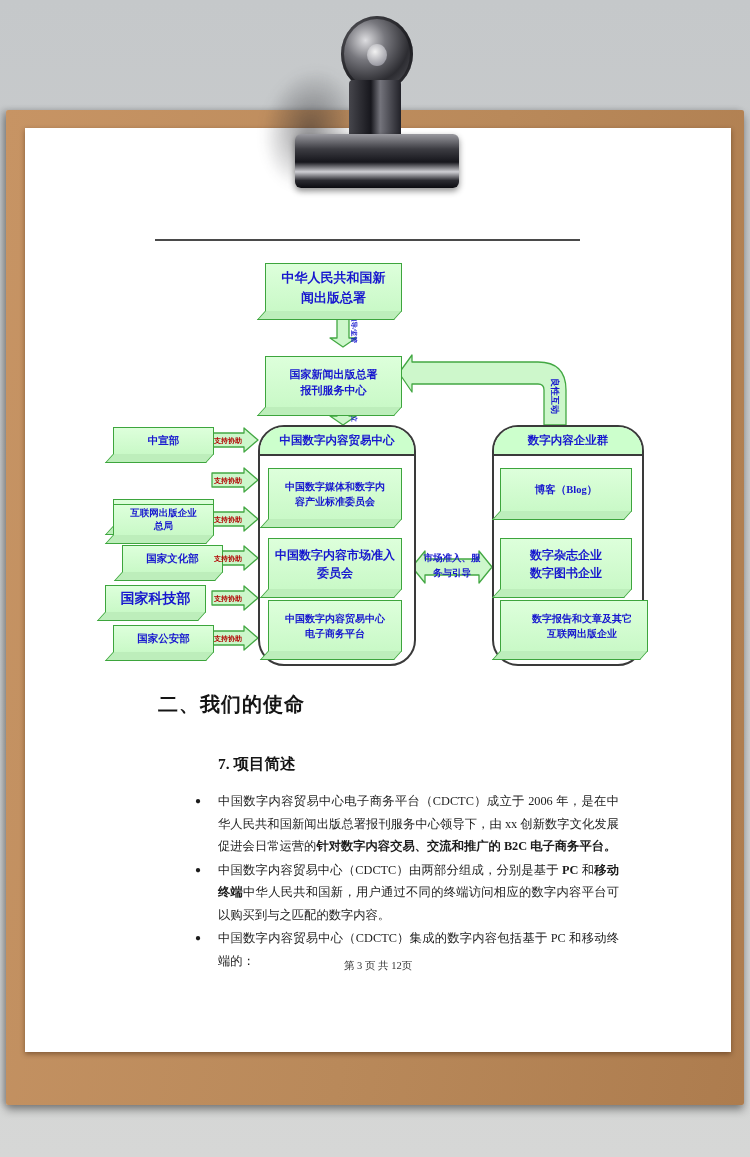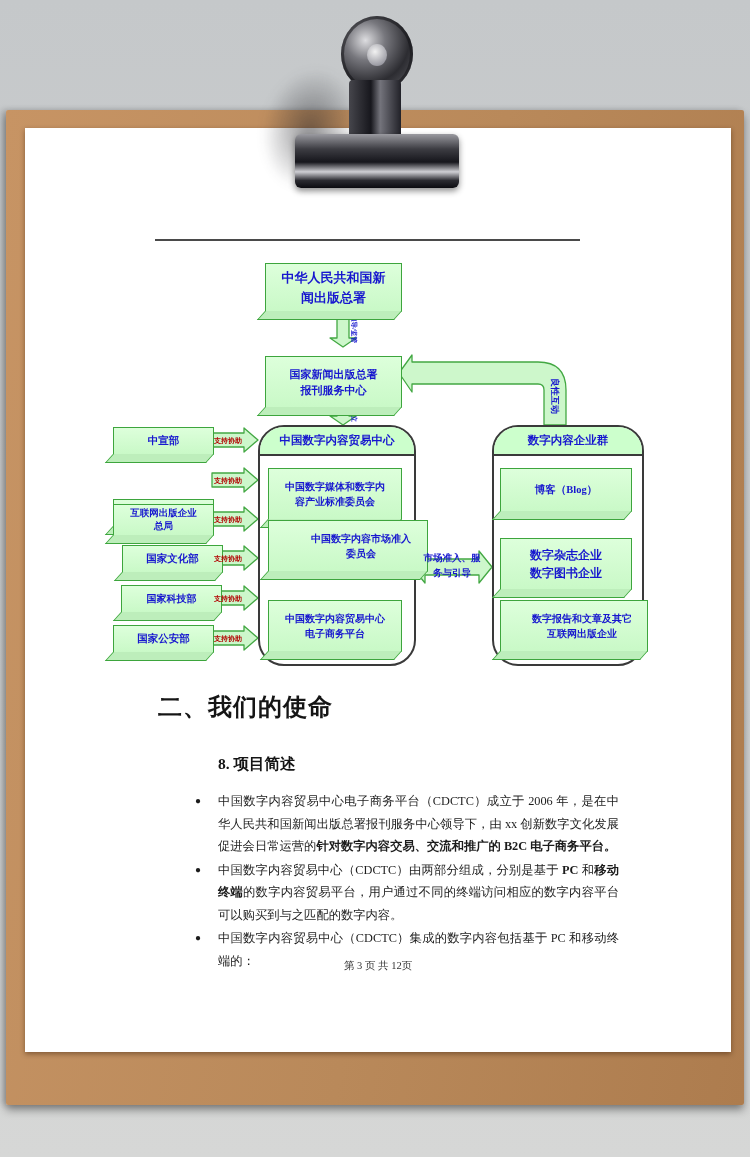--- a/index.html
+++ b/index.html
@@ -40,21 +40,21 @@
         transform:skewX(-42deg);transform-origin:left top;}
   .fc-container{position:absolute;background:#fff;border:2px solid #3a3a3a;border-radius:26px;z-index:1;}
   .fc-title{height:27px;background:#ccffcc;border-bottom:2px solid #3a3a3a;border-radius:24px 24px 0 0;
         display:flex;align-items:center;justify-content:center;color:#1717cf;font-weight:bold;font-size:11.5px;}
   .arrow-label-v{position:absolute;transform:rotate(90deg);transform-origin:center;
         color:#1717cf;font-weight:bold;text-align:center;}
   .support-label{position:absolute;color:#b30000;font-weight:bold;font-size:7px;text-align:center;z-index:3;}
   .market-label{position:absolute;color:#1717cf;font-weight:bold;font-size:9.5px;line-height:1.55;
         text-align:center;white-space:pre-line;z-index:3;}
   
-  .h-section{position:absolute;font-size:24px;font-weight:bold;color:#151515;letter-spacing:1px;}
+  .h-section{position:absolute;font-size:20px;font-weight:bold;color:#151515;letter-spacing:1px;}
   .h-sub{position:absolute;font-size:15.5px;font-weight:bold;color:#151515;}
   .bullets{position:absolute;left:170px;top:662px;width:424px;color:#1c1c1c;}
   .bullet{display:flex;margin-bottom:1px;}
   .bullet .marker{width:23px;font-size:10px;line-height:22.5px;flex:none;}
   .bullet .btext{flex:1;font-size:12.3px;line-height:22.5px;text-align:justify;}
   .bullet .bold{font-weight:bold;}
   .footer{position:absolute;left:0;top:831px;width:100%;text-align:center;
           font-size:10.5px;color:#333;}
 </style>
 </head>
@@ -95,63 +95,63 @@
 
     <div class="arrow-label-v" style="left:309px;top:196px;width:38px;height:10px;font-size:6.5px;">领导/监管</div>
     <div class="arrow-label-v" style="left:309px;top:276px;width:38px;height:10px;font-size:6.5px;">批准成立</div>
     <div class="arrow-label-v" style="left:506px;top:262px;width:48px;height:12px;font-size:9px;">良性互动</div>
 
     <div class="gbox" style="left:88px;top:299px;width:99px;height:26px;font-size:10.5px;">中宣部</div>
     <div class="gbox" style="left:88px;top:339px;width:99px;height:26px;font-size:13px;margin-top:32px;">国家信息产业部</div>
     <div class="gbox" style="left:88px;top:376px;width:99px;height:30px;font-size:9.5px;line-height:1.35;">互联网出版企业
 总局</div>
     <div class="gbox" style="left:88px;top:417px;width:99px;height:26px;font-size:10.5px;margin-left:9px;">国家文化部</div>
-    <div class="gbox" style="left:96px;top:457px;width:99px;height:26px;font-size:10px;">国家科技部</div>
+    <div class="gbox" style="left:80px;top:457px;width:99px;height:26px;font-size:14px;">国家科技部</div>
     <div class="gbox" style="left:88px;top:497px;width:99px;height:26px;font-size:10.5px;">国家公安部</div>
 
     <div class="support-label" style="left:188px;top:308px;width:30px;">支持协助</div>
     <div class="support-label" style="left:188px;top:348px;width:30px;">支持协助</div>
     <div class="support-label" style="left:188px;top:387px;width:30px;">支持协助</div>
     <div class="support-label" style="left:188px;top:426px;width:30px;">支持协助</div>
     <div class="support-label" style="left:188px;top:466px;width:30px;">支持协助</div>
     <div class="support-label" style="left:188px;top:506px;width:30px;">支持协助</div>
 
     <div class="fc-container" style="left:233px;top:297px;width:154px;height:237px;">
       <div class="fc-title">中国数字内容贸易中心</div>
     </div>
     <div class="gbox" style="left:243px;top:340px;width:132px;height:50px;font-size:10px;line-height:1.5;">中国数字媒体和数字内
 容产业标准委员会</div>
-    <div class="gbox" style="left:243px;top:392px;width:132px;height:50px;font-size:10px;line-height:1.5;padding-left:26px;">中国数字内容市场准入
+    <div class="gbox" style="left:243px;top:410px;width:132px;height:50px;font-size:12px;line-height:1.5;">中国数字内容市场准入
 委员会</div>
     <div class="gbox" style="left:243px;top:472px;width:132px;height:50px;font-size:10px;line-height:1.5;">中国数字内容贸易中心
 电子商务平台</div>
 
     <div class="market-label" style="left:385px;top:423px;width:84px;">市场准入、服
 务与引导</div>
 
     <div class="fc-container" style="left:467px;top:297px;width:148px;height:237px;">
       <div class="fc-title">数字内容企业群</div>
     </div>
     <div class="gbox" style="left:475px;top:340px;width:130px;height:42px;font-size:10.5px;">博客（Blog）</div>
     <div class="gbox" style="left:475px;top:410px;width:130px;height:50px;font-size:12px;line-height:1.5;">数字杂志企业
 数字图书企业</div>
     <div class="gbox" style="left:475px;top:472px;width:130px;height:50px;font-size:10px;line-height:1.5;padding-left:16px;">数字报告和文章及其它
 互联网出版企业</div>
 
     <div class="h-section" style="left:133px;top:563px;">二、我们的使命</div>
-    <div class="h-sub" style="left:193px;top:626px;">8. 项目简述</div>
+    <div class="h-sub" style="left:193px;top:626px;">7. 项目简述</div>
 
     <div class="bullets">
         <div class="bullet">
           <span class="marker">●</span>
           <span class="btext"><span>中国数字内容贸易中心电子商务平台（CDCTC）成立于 2006 年，是在中华人民共和国新闻出版总署报刊服务中心领导下，由 xx 创新数字文化发展促进会日常运营的</span><span class="bold">针对数字内容交易、交流和推广的 B2C 电子商务平台。</span></span>
         </div>
         <div class="bullet">
           <span class="marker">●</span>
-          <span class="btext"><span>中国数字内容贸易中心（CDCTC）由两部分组成，分别是基于 </span><span class="bold">PC</span><span> 和</span><span class="bold">移动终端</span><span>的数字内容贸易平台，用户通过不同的终端访问相应的数字内容平台可以购买到与之匹配的数字内容。</span></span>
+          <span class="btext"><span>中国数字内容贸易中心（CDCTC）由两部分组成，分别是基于 </span><span class="bold">PC</span><span> 和</span><span class="bold">移动终端</span><span>中华人民共和国新，用户通过不同的终端访问相应的数字内容平台可以购买到与之匹配的数字内容。</span></span>
         </div>
         <div class="bullet">
           <span class="marker">●</span>
           <span class="btext"><span>中国数字内容贸易中心（CDCTC）集成的数字内容包括基于 PC 和移动终端的：</span></span>
         </div>
       </div>
 
     <div class="footer">第 3 页 共 12页</div>
   </div>
 

